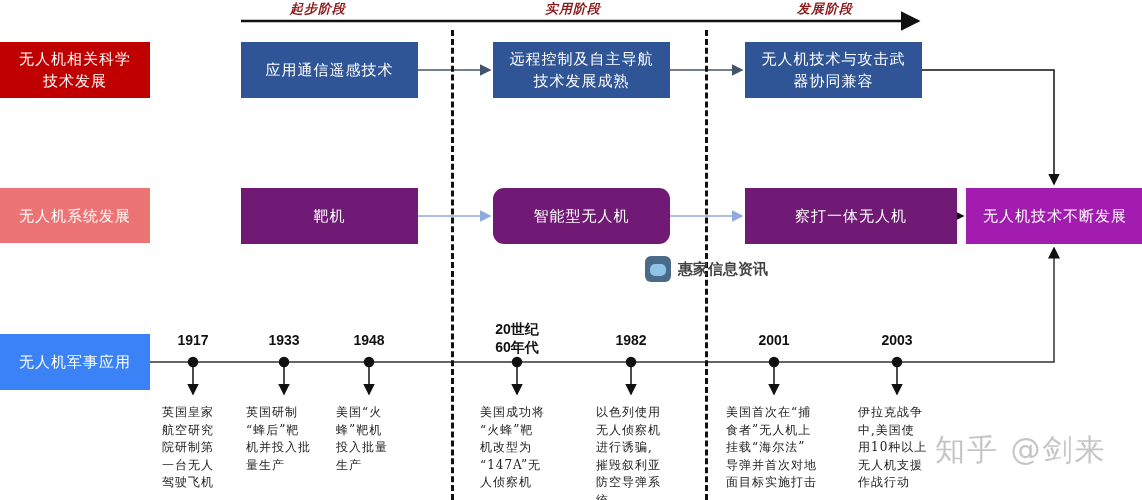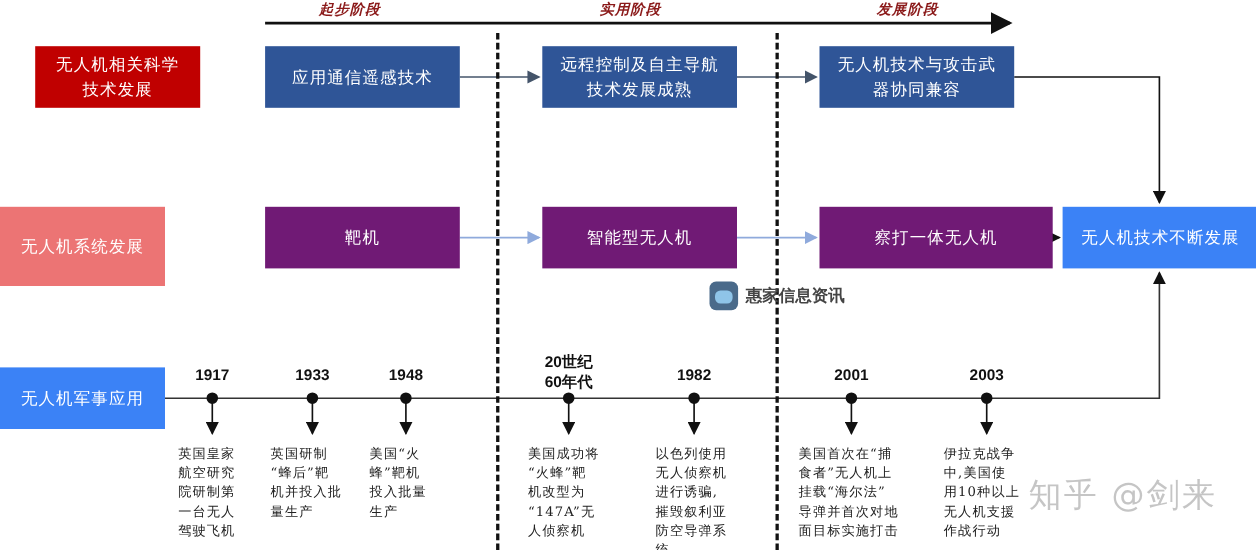--- a/index.html
+++ b/index.html
@@ -7,21 +7,21 @@
          font-family: "DejaVu Serif", "Liberation Serif", serif; }
   .box { position: absolute; display: flex; align-items: center; justify-content: center;
          text-align: center; color: #ffffff; font-size: 15px; line-height: 22px;
          letter-spacing: 1px; box-sizing: border-box; padding: 0 10px; }
   .row-label { font-size: 15px; }
   .cat-red { background: #c00000; }
   .cat-pink { background: #ec7474; }
   .cat-orange { background: #3b82f6; }
   .blue-dark { background: #2f5597; }
   .blue-light { background: #701a75; }
-  .gray { background: #3b82f6; padding-left: 12px; }
+  .gray { background: #a21caf; padding-left: 12px; }
   .phase-label { position: absolute; top: 0; font-size: 13px; color: #8b1a1a;
                  font-weight: bold; font-style: italic; letter-spacing: 1px; text-align: right; }
   .year { position: absolute; font-family: "Liberation Sans", "DejaVu Sans", sans-serif;
           font-weight: bold; font-size: 14px; color: #111; text-align: center; width: 80px; line-height: 18px; }
   .desc { position: absolute; font-size: 12px; line-height: 17.5px; color: #222; width: 70px;
           white-space: pre-line; letter-spacing: 1px; }
   .dashed-v { position: absolute; width: 0; border-left: 3px dashed #111; }
   svg { position: absolute; left: 0; top: 0; }
   .watermark1 { position: absolute; left: 645px; top: 256px; display: flex; align-items: center; gap: 7px;
                 font-family: Liberation Sans, sans-serif; font-weight: bold; font-size: 15px; color: #444; }
@@ -76,33 +76,33 @@
   </g>
 </svg>
 
 <div class="dashed-v" style="left:451px; top:30px; height:470px;"></div>
 <div class="dashed-v" style="left:705px; top:30px; height:470px;"></div>
 
 <div class="phase-label" style="left:290px;">起步阶段</div>
 <div class="phase-label" style="left:545px;">实用阶段</div>
 <div class="phase-label" style="left:797px;">发展阶段</div>
 
-<div class="box row-label cat-red" style="left:0; top:42px; width:150px; height:56px; white-space:pre-line;margin-left:32px;">无人机相关科学
+<div class="box row-label cat-red" style="left:0; top:42px; width:150px; height:56px; white-space:pre-line;">无人机相关科学
 技术发展</div>
-<div class="box row-label cat-pink" style="left:0; top:188px; width:150px; height:72px;">无人机系统发展</div>
+<div class="box row-label cat-pink" style="left:0; top:188px; width:150px; height:55px;">无人机系统发展</div>
 <div class="box row-label cat-orange" style="left:0; top:334px; width:150px; height:56px;">无人机军事应用</div>
 
 <div class="box blue-dark" style="left:241px; top:42px; width:177px; height:56px; white-space:pre-line;">应用通信遥感技术</div>
 <div class="box blue-dark" style="left:493px; top:42px; width:177px; height:56px; white-space:pre-line;">远程控制及自主导航
 技术发展成熟</div>
 <div class="box blue-dark" style="left:745px; top:42px; width:177px; height:56px; white-space:pre-line;">无人机技术与攻击武
 器协同兼容</div>
 
 <div class="box blue-light" style="left:241px; top:188px; width:177px; height:56px;">靶机</div>
-<div class="box blue-light" style="left:493px; top:188px; width:177px; height:56px;">智能型无人机</div>
+<div class="box blue-light" style="left:493px; top:188px; width:177px; height:56px;border-radius:11px;">智能型无人机</div>
 <div class="box blue-light" style="left:745px; top:188px; width:212px; height:56px;">察打一体无人机</div>
 
 <div class="box gray" style="left:966px; top:188px; width:176px; height:56px;">无人机技术不断发展</div>
 
 <div class="year" style="left:153px; top:331px;">1917</div>
 <div class="year" style="left:244px; top:331px;">1933</div>
 <div class="year" style="left:329px; top:331px;">1948</div>
 <div class="year" style="left:477px; top:320px; white-space:pre-line;">20世纪
 60年代</div>
 <div class="year" style="left:591px; top:331px;">1982</div>

